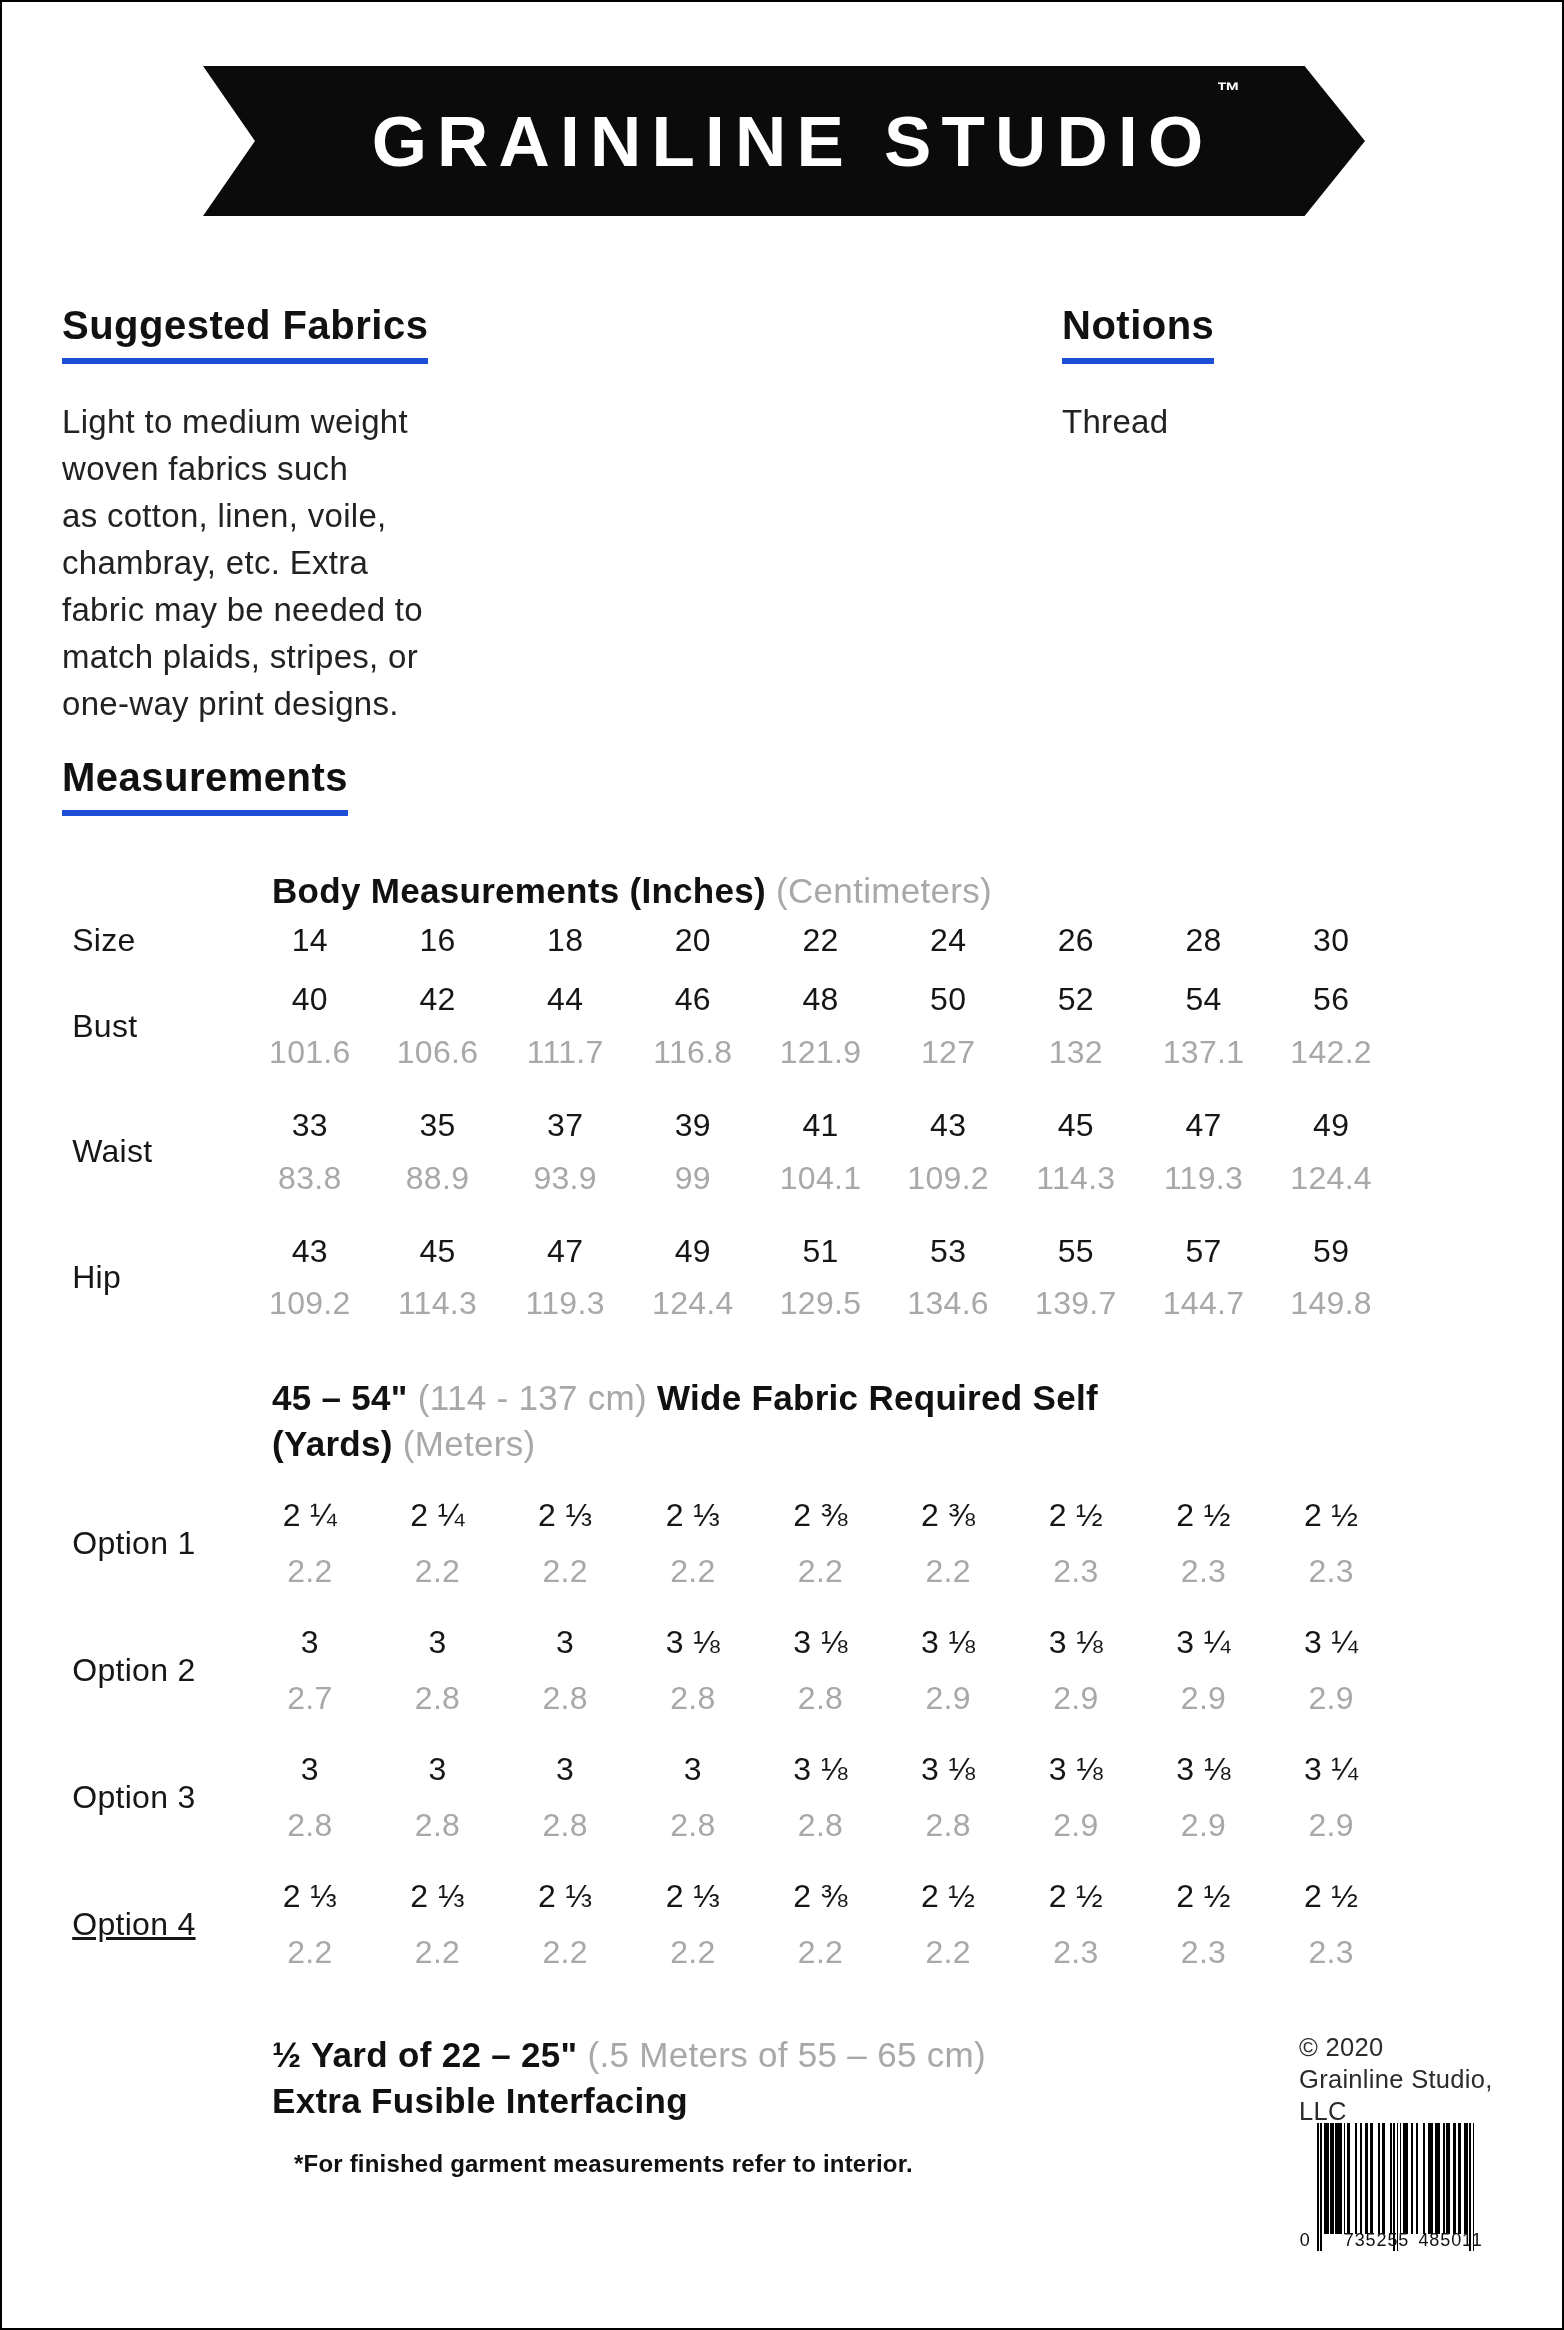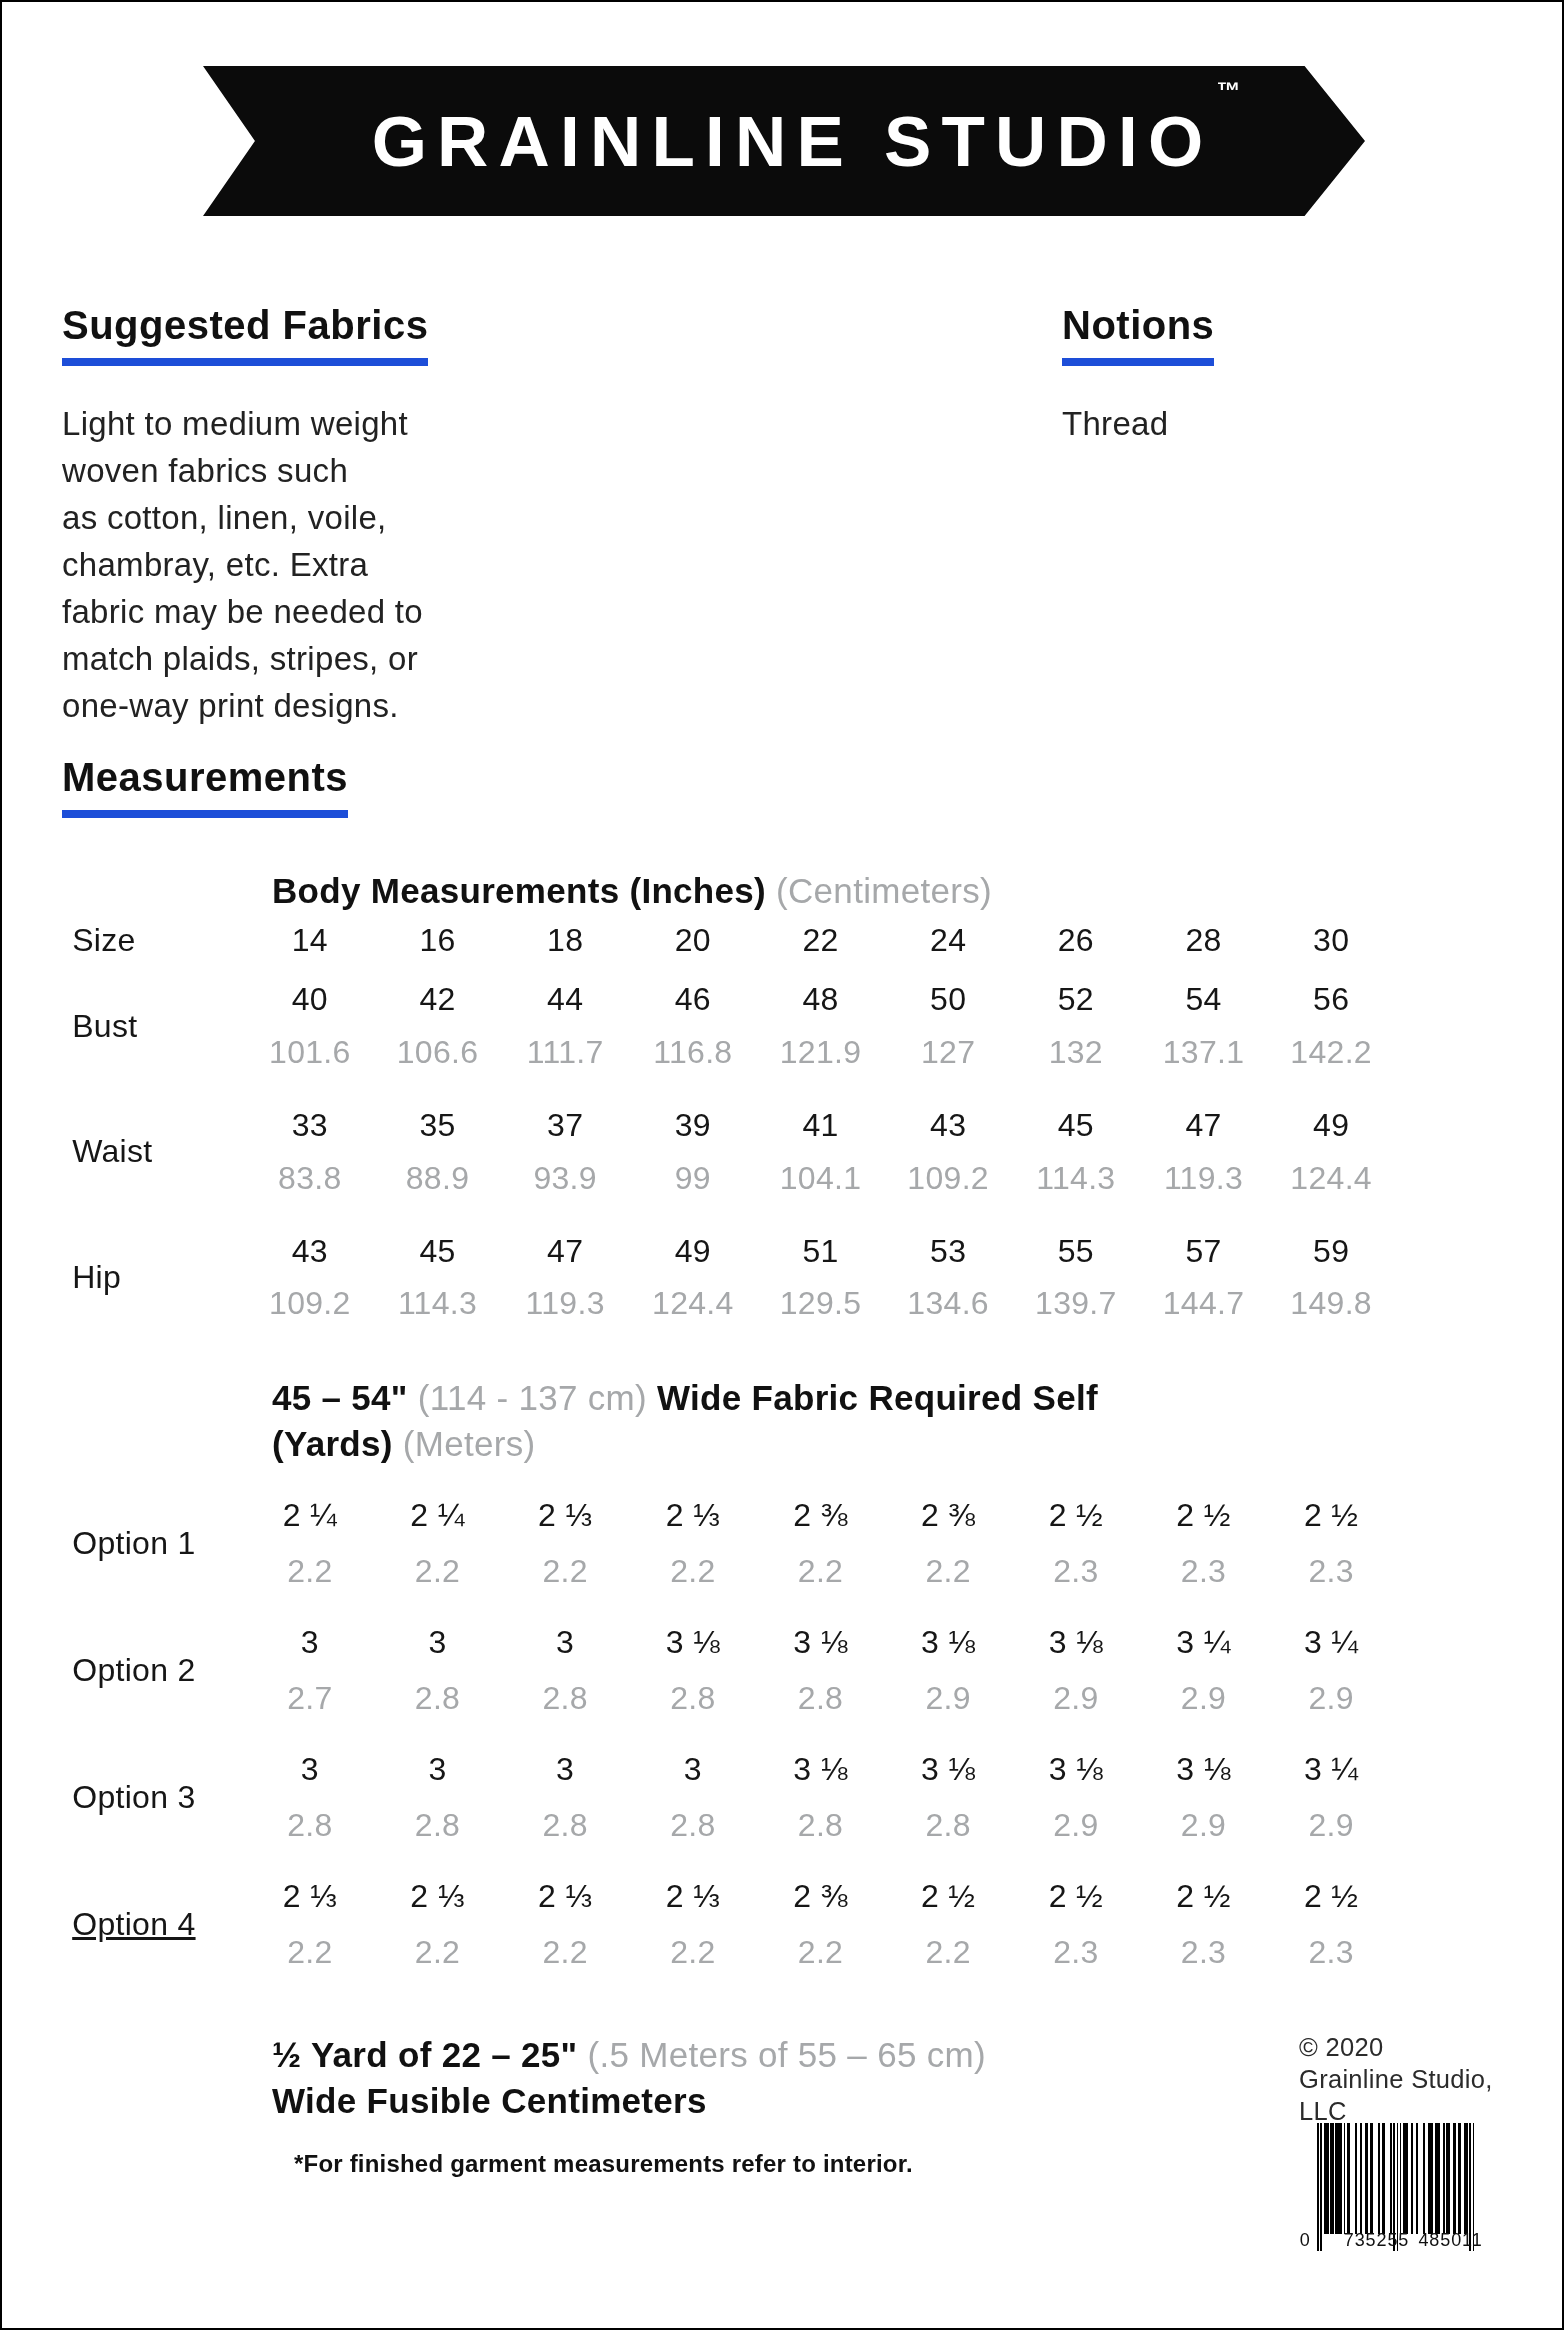--- a/index.html
+++ b/index.html
@@ -18,21 +18,21 @@
   }
   .brand { color:#fff; font-weight:700; font-size:71px; letter-spacing:10.2px; white-space:nowrap; padding-left:41px; }
   .tm { color:#fff; font-weight:700; font-size:24px; letter-spacing:0; vertical-align:top; position:relative; top:-24px; left:3.4px; }
   
   .col { position:absolute; top:300px; }
   .col1 { left:60px;  width:498px; }
   .col2 { left:559px; width:464px; }
   .col3 { left:1060px; width:281px; }
   .h {
     display:inline-block; font-size:40px; font-weight:700; color:#111;
-    letter-spacing:0.5px; line-height:46px; padding-bottom:10.2px; border-bottom:8px solid #1d4ed8;
+    letter-spacing:0.5px; line-height:46px; padding-bottom:10.2px; border-bottom:6px solid #1d4ed8;
   }
   .colbody { margin-top:34px; font-size:33px; line-height:47px; color:#222; white-space:pre-line; letter-spacing:0.3px; }
   
   .mhead { position:absolute; left:60px; top:752px; }
   .ttitle { position:absolute; font-size:35px; font-weight:700; color:#111; letter-spacing:0.3px; line-height:46px; }
   #bodyTitle { left:270px; top:866px; }
   #fabTitle  { left:270px; top:1373px; width:979px; }
   .seg { white-space:pre-wrap; }
   .gray-seg { color:#a6a8aa; font-weight:400; }
   .ink-seg  { color:#111; }
@@ -260,21 +260,21 @@
         <div class="tcell gray2" style="grid-area: 2 / 6;">2.2</div>
         <div class="tcell gray2" style="grid-area: 2 / 7;">2.2</div>
         <div class="tcell gray2" style="grid-area: 2 / 8;">2.3</div>
         <div class="tcell gray2" style="grid-area: 2 / 9;">2.3</div>
         <div class="tcell gray2" style="grid-area: 2 / 10;">2.3</div>
       </div>
     </div>
 
   <div class="interfacing">
     <div id="intLine1"><span class="seg ink-seg">½ Yard of 22 – 25" </span><span class="seg gray-seg">(.5 Meters of 55 – 65 cm)</span></div>
-    <div class="int2">Wide Fusible Centimeters</div>
+    <div class="int2">Extra Fusible Interfacing</div>
     <div class="footnote">*For finished garment measurements refer to interior.</div>
   </div>
 
   <div class="copyright">
     <div>© 2020</div>
     <div>Grainline Studio,</div>
     <div>LLC</div>
   </div>
 
   <div class="barcode">

